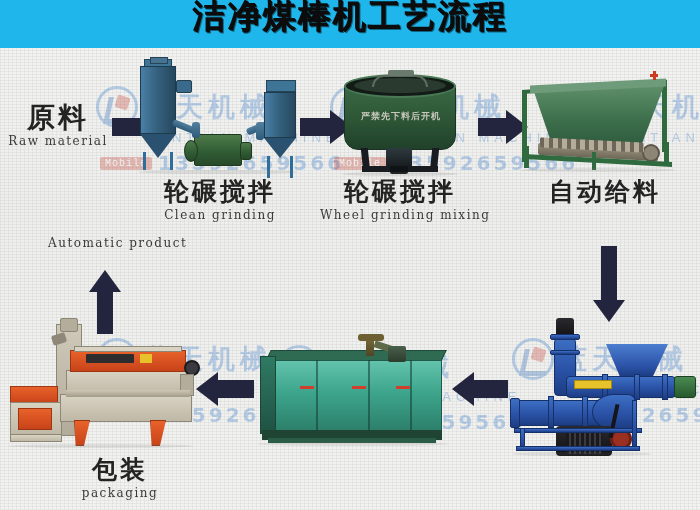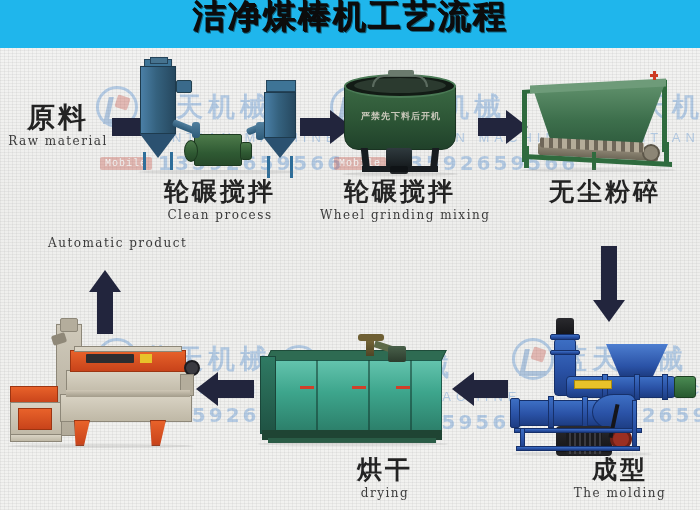--- a/index.html
+++ b/index.html
@@ -269,21 +269,21 @@
       <div class="leg" style="left:3px;top:66px;height:22px;"></div>
       <div class="leg" style="right:3px;top:66px;height:22px;"></div>
     </div>
     <div class="pipe" style="left:120px;top:60px;width:8px;height:18px;"></div>
 
     <div style="position:absolute;left:2px;top:108px;width:160px;height:4px;background:rgba(120,120,120,.18);border-radius:50%;"></div>
   </div>
 
   <div class="cap" style="left:140px;top:178px;width:160px;">
     <div class="cn">轮碾搅拌</div>
-    <div class="en">Clean process</div>
+    <div class="en">Clean grinding</div>
   </div>
 
   <div class="arrow arr-r" style="left:300px;top:110px;width:52px;height:34px;">
     <div class="shaft" style="width:32px;"></div>
       <div class="head"></div>
   </div>
 
   <div class="mach" style="left:336px;top:66px;width:130px;height:110px;">
 
     <div class="mixpan" style="left:8px;top:16px;width:112px;height:68px;border-radius:6px 6px 14px 14px;"></div>
@@ -338,21 +338,21 @@
     <div class="frame-bar" style="left:12px;top:84px;width:5px;height:22px;"></div>
     <div class="frame-bar" style="left:152px;top:80px;width:5px;height:24px;"></div>
     <div class="frame-bar" style="left:80px;top:90px;width:4px;height:18px;"></div>
 
     <div style="position:absolute;left:138px;top:12px;width:8px;height:3px;background:#cc3a22;"></div>
     <div style="position:absolute;left:141px;top:9px;width:3px;height:9px;background:#cc3a22;"></div>
     <div style="position:absolute;left:8px;top:106px;width:156px;height:4px;background:rgba(120,120,120,.16);border-radius:50%;"></div>
   </div>
 
   <div class="cap" style="left:520px;top:178px;width:170px;">
-    <div class="cn">无尘粉碎</div>
+    <div class="cn">自动给料</div>
   </div>
 
   <div class="arrow arr-d" style="left:592px;top:246px;width:34px;height:76px;">
     <div class="shaft" style="height:56px;"></div>
       <div class="head"></div>
   </div>
 
   <div class="mach" style="left:506px;top:316px;width:188px;height:140px;">
 
     <div class="blu r" style="left:48px;top:22px;width:22px;height:58px;"></div>
@@ -388,24 +388,20 @@
 
     <div style="position:absolute;left:106px;top:88px;width:4px;height:34px;background:#15151a;transform:rotate(12deg);"></div>
 
     <div class="blu" style="left:8px;top:112px;width:128px;height:5px;"></div>
     <div class="blu" style="left:14px;top:112px;width:5px;height:22px;"></div>
     <div class="blu" style="left:126px;top:84px;width:5px;height:50px;"></div>
     <div class="blu" style="left:10px;top:130px;width:124px;height:5px;"></div>
     <div style="position:absolute;left:6px;top:136px;width:140px;height:4px;background:rgba(120,120,120,.16);border-radius:50%;"></div>
   </div>
 
-  <div class="cap" style="left:555px;top:456px;width:130px;">
-    <div class="cn">成型</div>
-    <div class="en">The molding</div>
-  </div>
 
   <div class="arrow arr-l" style="left:452px;top:372px;width:56px;height:34px;">
     <div class="shaft" style="width:36px;"></div>
       <div class="head"></div>
   </div>
 
   <div class="mach" style="left:258px;top:338px;width:196px;height:110px;">
 
     <div class="dry-top" style="left:6px;top:12px;width:176px;height:14px;transform:skewX(-26deg);transform-origin:bottom left;"></div>
 
@@ -424,24 +420,20 @@
     <div class="dry-base" style="left:4px;top:92px;width:180px;height:10px;"></div>
     <div class="dry-base" style="left:10px;top:100px;width:168px;height:5px;background:#2a5c46;"></div>
 
     <div style="position:absolute;left:108px;top:0;width:8px;height:18px;background:linear-gradient(180deg,#7a6a3a,#4f4424);"></div>
     <div style="position:absolute;left:100px;top:-4px;width:26px;height:7px;background:#6e5f33;border-radius:3px;"></div>
     <div style="position:absolute;left:116px;top:6px;width:24px;height:7px;background:#5e6a48;transform:rotate(18deg);"></div>
     <div style="position:absolute;left:130px;top:8px;width:18px;height:16px;background:linear-gradient(180deg,#49604a,#2c3c2d);border-radius:2px;"></div>
     <div style="position:absolute;left:0px;top:104px;width:190px;height:4px;background:rgba(120,120,120,.16);border-radius:50%;"></div>
   </div>
 
-  <div class="cap" style="left:320px;top:456px;width:130px;">
-    <div class="cn">烘干</div>
-    <div class="en">drying</div>
-  </div>
 
   <div class="arrow arr-l" style="left:196px;top:372px;width:58px;height:34px;">
     <div class="shaft" style="width:38px;"></div>
       <div class="head"></div>
   </div>
 
   <div class="mach" style="left:8px;top:316px;width:190px;height:130px;">
 
     <div class="pk-tower" style="left:48px;top:8px;width:26px;height:112px;"></div>
     <div style="position:absolute;left:52px;top:2px;width:18px;height:14px;background:#b4ad9c;border:1px solid #8d8778;box-sizing:border-box;border-radius:2px;"></div>
@@ -464,20 +456,24 @@
     <div style="position:absolute;left:172px;top:58px;width:14px;height:22px;background:#b4ad9c;border:1px solid #8d8778;box-sizing:border-box;"></div>
 
     <div style="position:absolute;left:58px;top:74px;width:124px;height:7px;background:linear-gradient(180deg,#cfc7b6,#a39c8b);"></div>
 
     <div class="pk-orange" style="left:66px;top:104px;width:16px;height:26px;-webkit-clip-path:polygon(0 0,100% 0,62% 100%,10% 100%);clip-path:polygon(0 0,100% 0,62% 100%,10% 100%);"></div>
     <div class="pk-orange" style="left:142px;top:104px;width:16px;height:26px;-webkit-clip-path:polygon(0 0,100% 0,62% 100%,10% 100%);clip-path:polygon(0 0,100% 0,62% 100%,10% 100%);"></div>
     <div class="pk-body" style="left:2px;top:118px;width:52px;height:8px;"></div>
     <div style="position:absolute;left:0px;top:128px;width:186px;height:4px;background:rgba(120,120,120,.16);border-radius:50%;"></div>
   </div>
 
+  <div class="cap" style="left:55px;top:456px;width:130px;">
+    <div class="cn">包装</div>
+    <div class="en">packaging</div>
+  </div>
 
   <div class="arrow arr-u" style="left:88px;top:270px;width:34px;height:64px;">
     <div class="shaft" style="height:44px;"></div>
       <div class="head"></div>
   </div>
 
   <div class="cap" style="left:48px;top:234px;width:118px;">
     <div class="en">Automatic product</div>
   </div>
 

